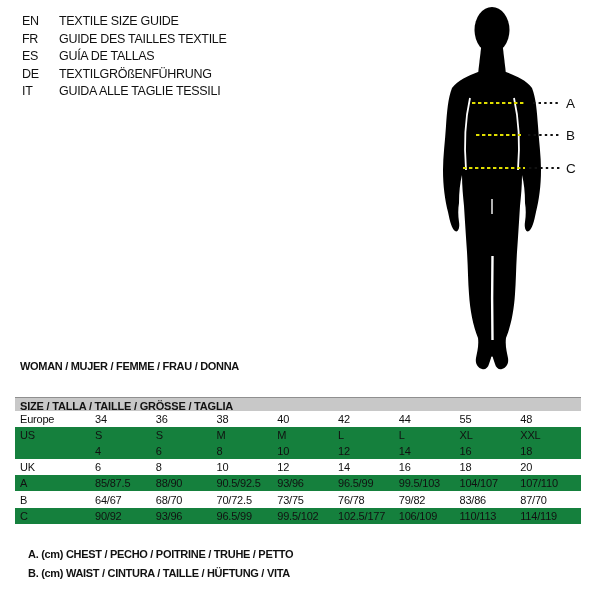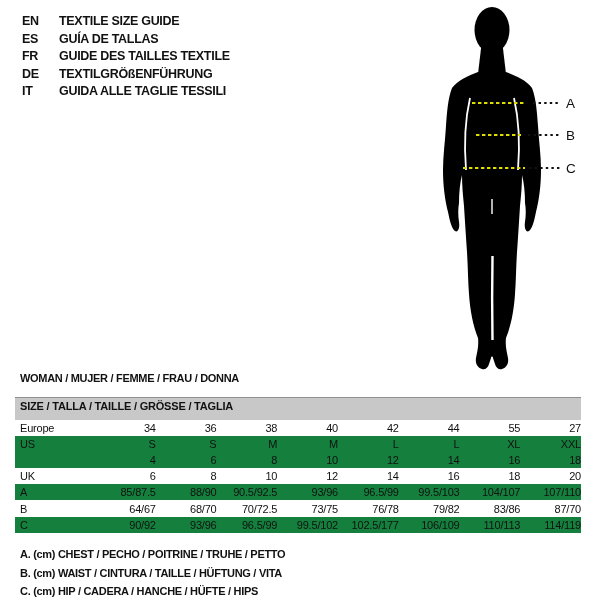--- a/index.html
+++ b/index.html
@@ -1,61 +1,61 @@
 <!DOCTYPE html>
 <html><head>
 <meta charset="utf-8">
 <style>
   html,body{margin:0;padding:0;background:#fff;}
   .canvas{position:relative;width:600px;height:600px;background:#ffffff;overflow:hidden;
           font-family:"Liberation Sans",sans-serif;color:#111;}
 
   
   .langs{position:absolute;left:22px;top:13px;}
-  .lang-row{display:flex;font-weight:bold;font-size:12.5px;line-height:17.6px;letter-spacing:-0.3px;}
+  .lang-row{display:flex;font-weight:normal;font-size:12.5px;line-height:17.6px;letter-spacing:-0.3px;}
   .lang-code{width:37px;flex:0 0 37px;}
 
   
   .figure{position:absolute;left:402px;top:0;}
 
   
-  .gender{position:absolute;left:20px;top:372px;font-weight:bold;font-size:11px;letter-spacing:-0.3px;}
+  .gender{position:absolute;left:20px;top:360px;font-weight:bold;font-size:11px;letter-spacing:-0.3px;}
 
   
   .size-table{position:absolute;left:15px;top:397px;width:566px;font-size:11px;letter-spacing:-0.2px;}
-  .thead{height:23px;line-height:17px;background:#c8c8c8;border-top:1px solid #8f8f8f;
+  .thead{height:14px;line-height:17px;background:#c8c8c8;border-top:1px solid #8f8f8f;
          padding-left:5px;font-weight:bold;box-sizing:border-box;}
   .trow{display:flex;height:16.1px;align-items:center;}
   .trow.shaded{background:#15803d;}
   .tlabel{width:80px;flex:0 0 80px;padding-left:5px;box-sizing:border-box;}
-  .tcell{flex:1;text-align:right;}
+  .tcell{flex:1;text-align:left;}
 
   
   .legend{position:absolute;left:20px;top:545px;}
-  .legend-line{font-weight:bold;font-size:11px;line-height:18.6px;letter-spacing:-0.3px;}
+  .legend-line{font-weight:bold;font-size:11px;line-height:18.6px;letter-spacing:-0.3px;margin-left:8px;}
 
   .marker-label{font-family:"Liberation Sans",sans-serif;font-size:13.5px;fill:#111;}
 </style>
 </head>
 <body>
 
 <div class="canvas">
 
   <div class="langs">
     <div class="lang-row">
       <span class="lang-code">EN</span>
       <span class="lang-title">TEXTILE SIZE GUIDE</span>
     </div>
     <div class="lang-row">
+      <span class="lang-code">FR</span>
+      <span class="lang-title">GUIDE DES TAILLES TEXTILE</span>
+    </div>
+    <div class="lang-row">
       <span class="lang-code">ES</span>
       <span class="lang-title">GUÍA DE TALLAS</span>
-    </div>
-    <div class="lang-row">
-      <span class="lang-code">FR</span>
-      <span class="lang-title">GUIDE DES TAILLES TEXTILE</span>
     </div>
     <div class="lang-row">
       <span class="lang-code">DE</span>
       <span class="lang-title">TEXTILGRÖßENFÜHRUNG</span>
     </div>
     <div class="lang-row">
       <span class="lang-code">IT</span>
       <span class="lang-title">GUIDA ALLE TAGLIE TESSILI</span>
     </div>
   </div>
@@ -129,21 +129,21 @@
 
     <div class="trow">
       <span class="tlabel">Europe</span>
       <span class="tcell">34</span>
       <span class="tcell">36</span>
       <span class="tcell">38</span>
       <span class="tcell">40</span>
       <span class="tcell">42</span>
       <span class="tcell">44</span>
       <span class="tcell">55</span>
-      <span class="tcell">27</span>
+      <span class="tcell">48</span>
     </div>
 
     <div class="trow shaded">
       <span class="tlabel">US</span>
       <span class="tcell">S</span>
       <span class="tcell">S</span>
       <span class="tcell">M</span>
       <span class="tcell">M</span>
       <span class="tcell">L</span>
       <span class="tcell">L</span>
@@ -208,16 +208,15 @@
       <span class="tcell">102.5/177</span>
       <span class="tcell">106/109</span>
       <span class="tcell">110/113</span>
       <span class="tcell">114/119</span>
     </div>
   </div>
 
   <div class="legend">
     <div class="legend-line">A. (cm) CHEST / PECHO / POITRINE / TRUHE / PETTO</div>
     <div class="legend-line">B. (cm) WAIST / CINTURA / TAILLE / HÜFTUNG / VITA</div>
-    <div class="legend-line">C. (cm) HIP / CADERA / HANCHE / HÜFTE / HIPS</div>
   </div>
 
 </div>
 
 </body></html>

